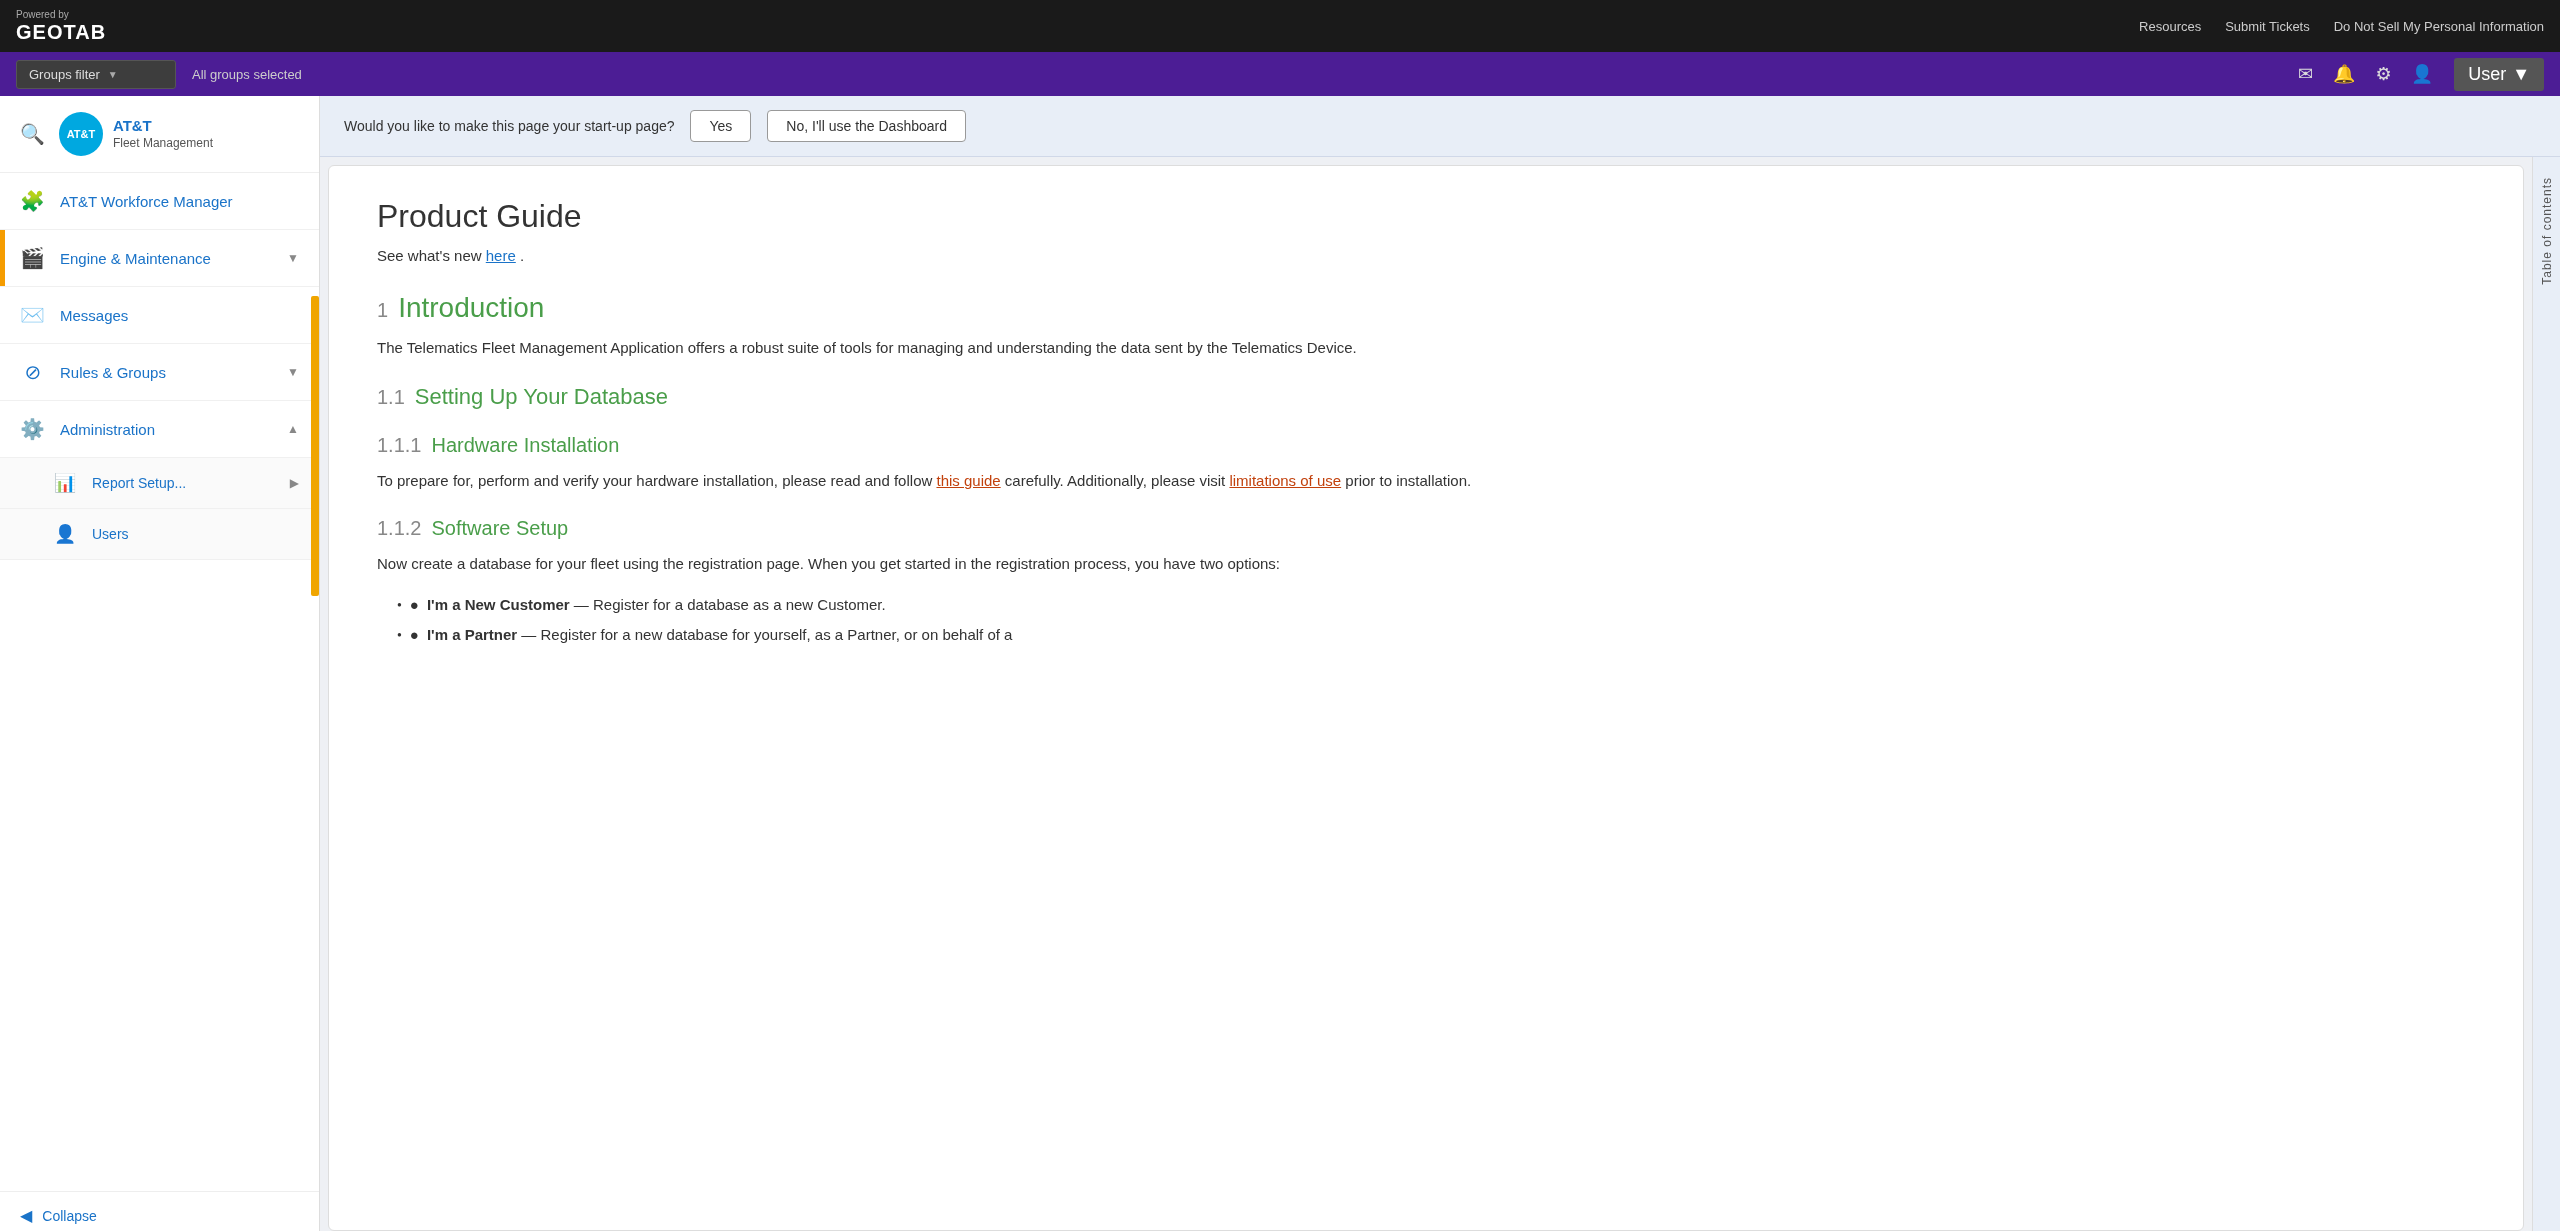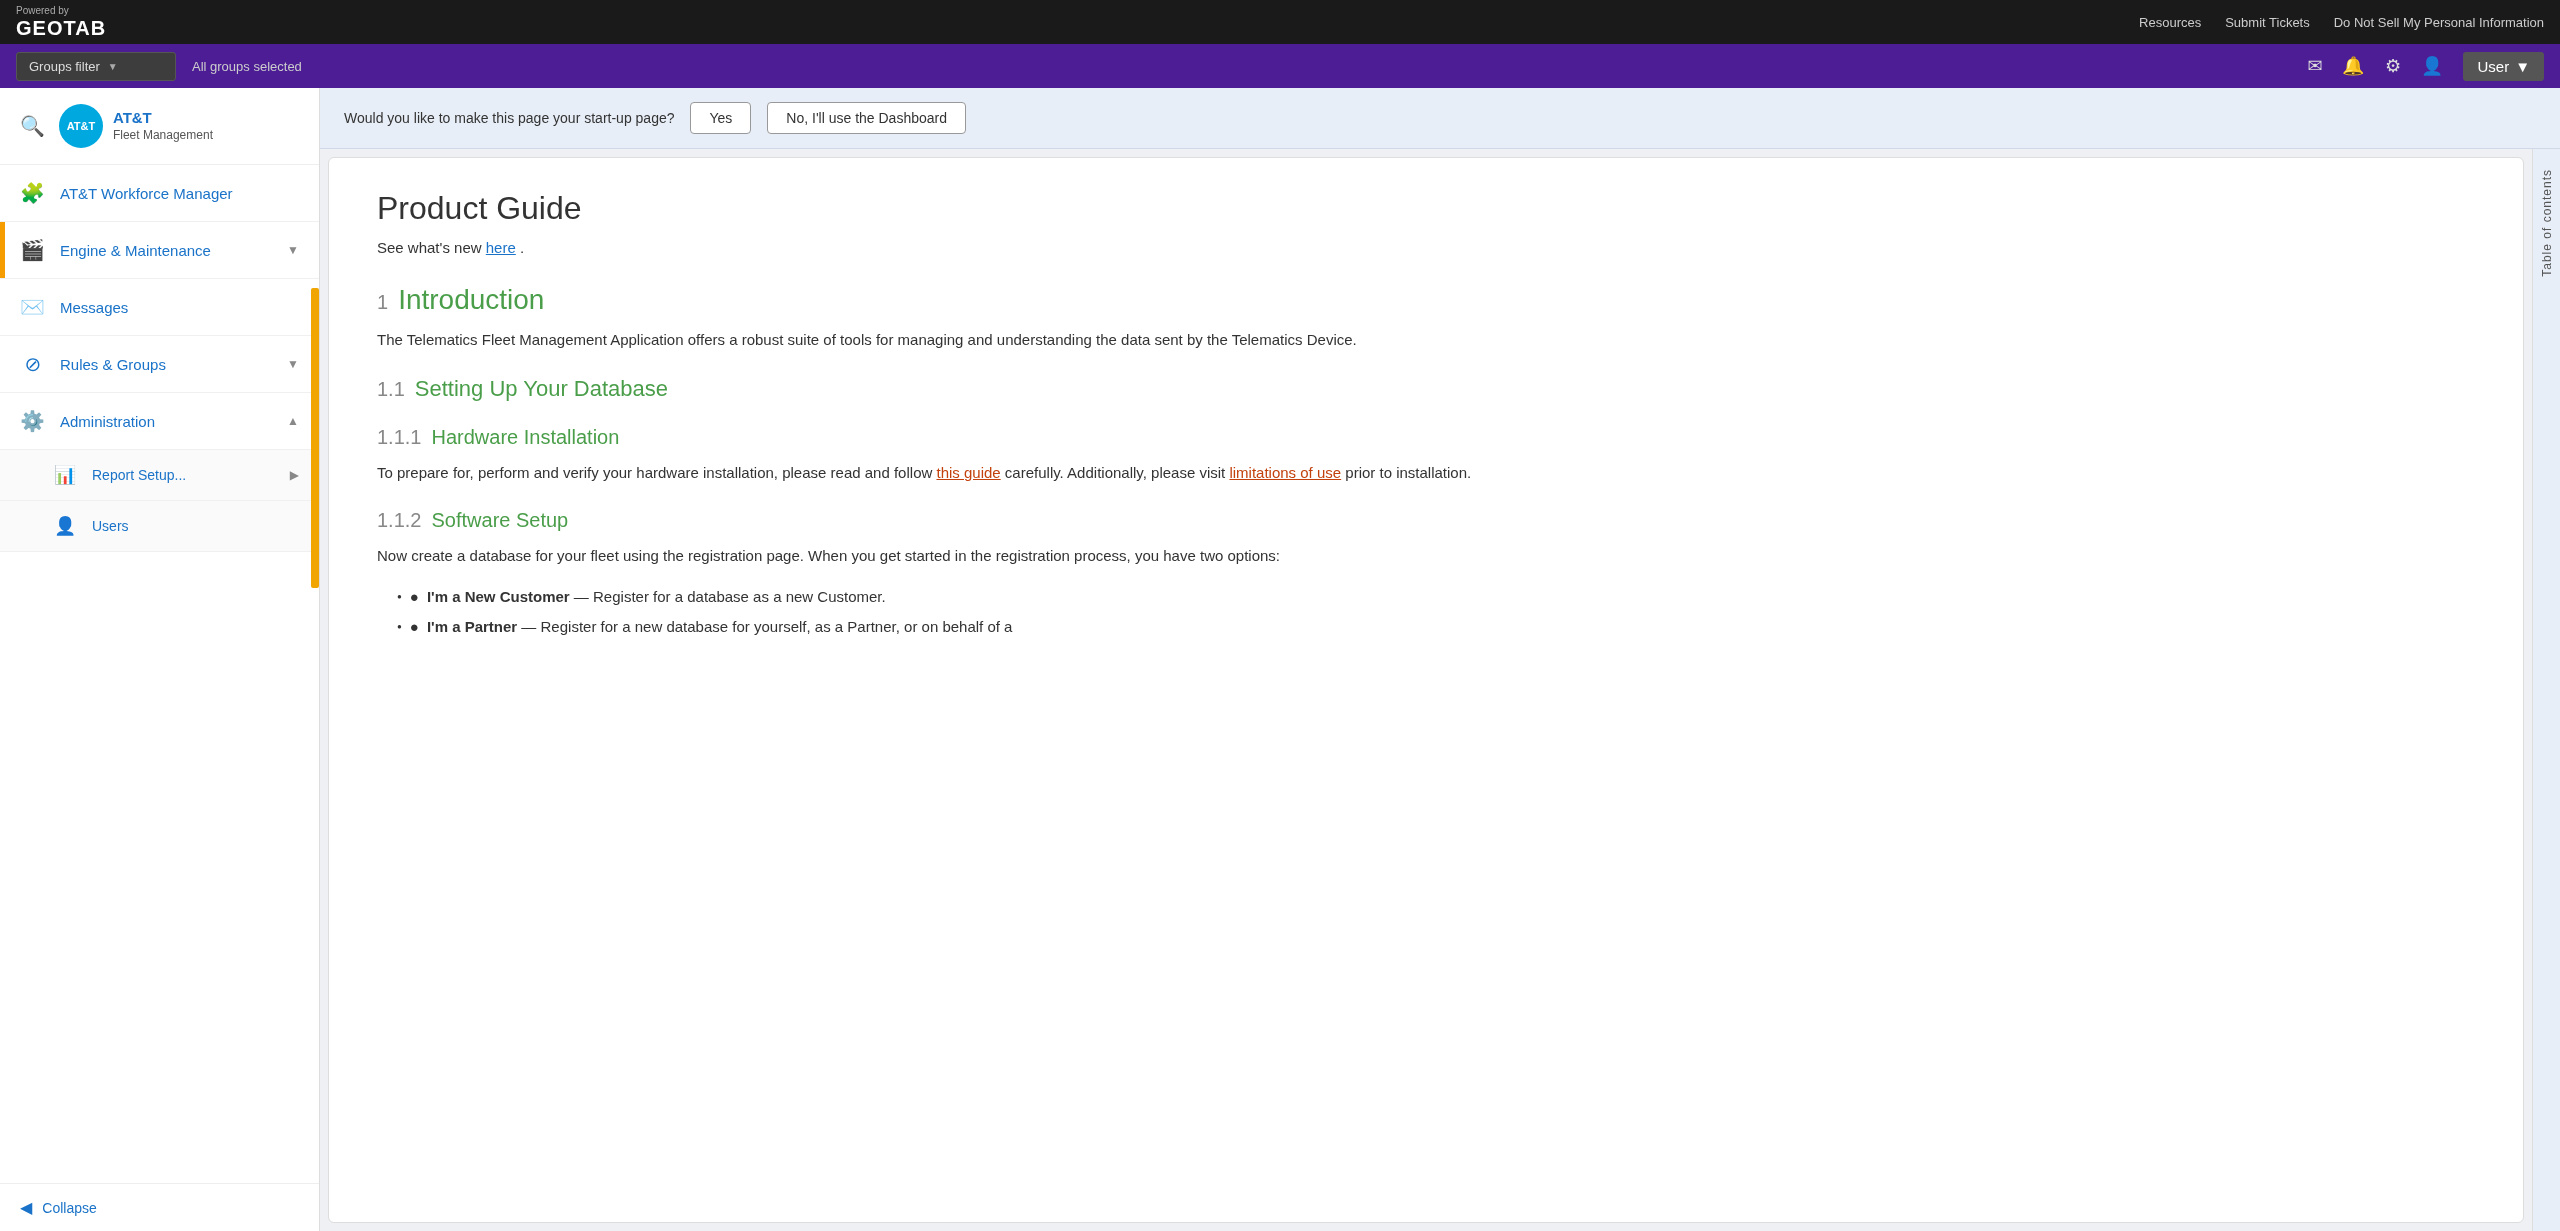--- a/index.html
+++ b/index.html
@@ -1,21 +1,21 @@
 <!DOCTYPE html>
 <html><head>
   <meta charset="utf-8">
   <style>
     * { box-sizing: border-box; margin: 0; padding: 0; }
     body { font-family: Arial, sans-serif; font-size: 14px; background: #f0f2f5; overflow: hidden; }
 
     
     .top-bar {
       background: #1a1a1a;
-      height: 44px;
+      height: 52px;
       display: flex;
       align-items: center;
       justify-content: space-between;
       padding: 0 16px;
       position: relative;
       z-index: 100;
     }
     .top-bar-left { display: flex; align-items: center; }
     .geotab-logo { color: white; font-size: 13px; display: flex; align-items: center; gap: 6px; }
     .geotab-logo .powered-by { font-size: 10px; color: #aaa; line-height: 1.2; }
@@ -56,21 +56,21 @@
       gap: 20px;
     }
     .filter-bar-icon { color: #ddd; font-size: 18px; cursor: pointer; }
     .user-btn {
       background: #555;
       color: white;
       border: none;
       padding: 6px 14px;
       border-radius: 3px;
       cursor: pointer;
-      font-size: 15px;
+      font-size: 18px;
       display: flex;
       align-items: center;
       gap: 6px;
     }
 
     
     .main-layout {
       display: flex;
       height: calc(100vh - 88px);
     }

